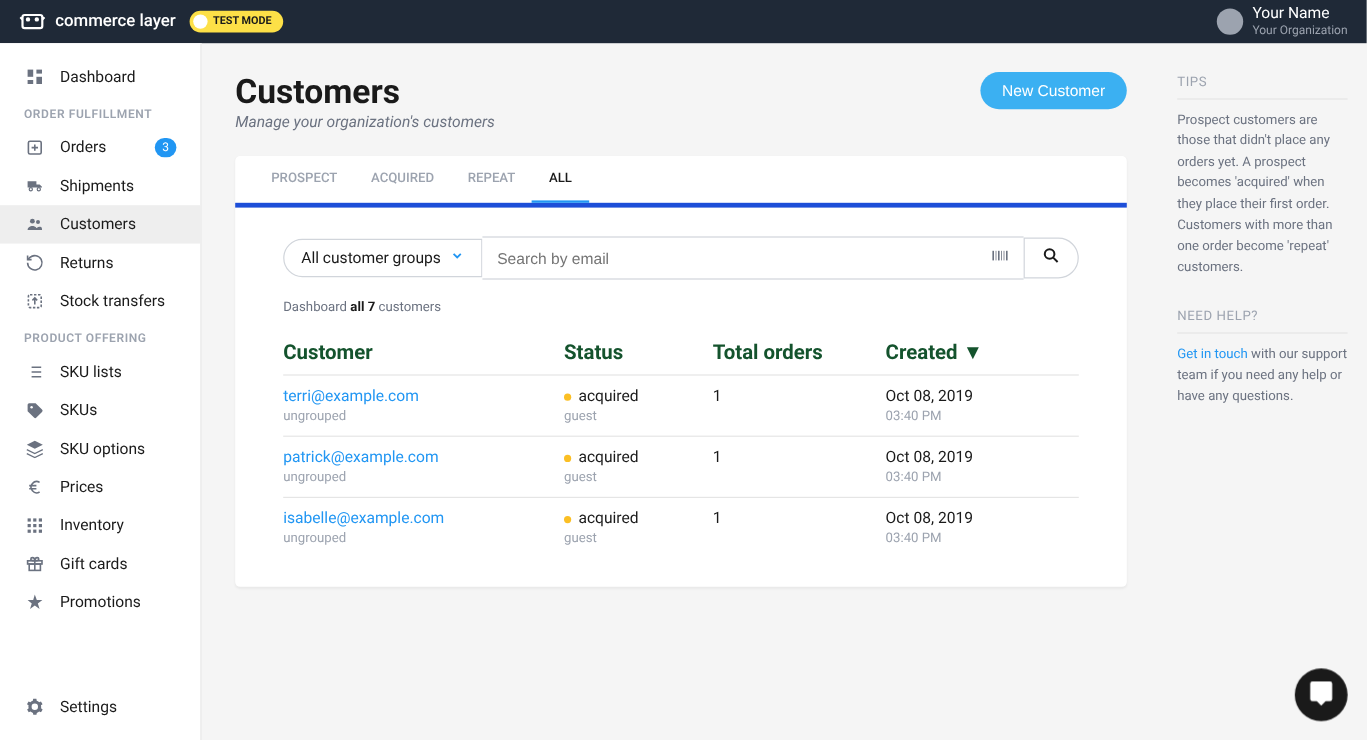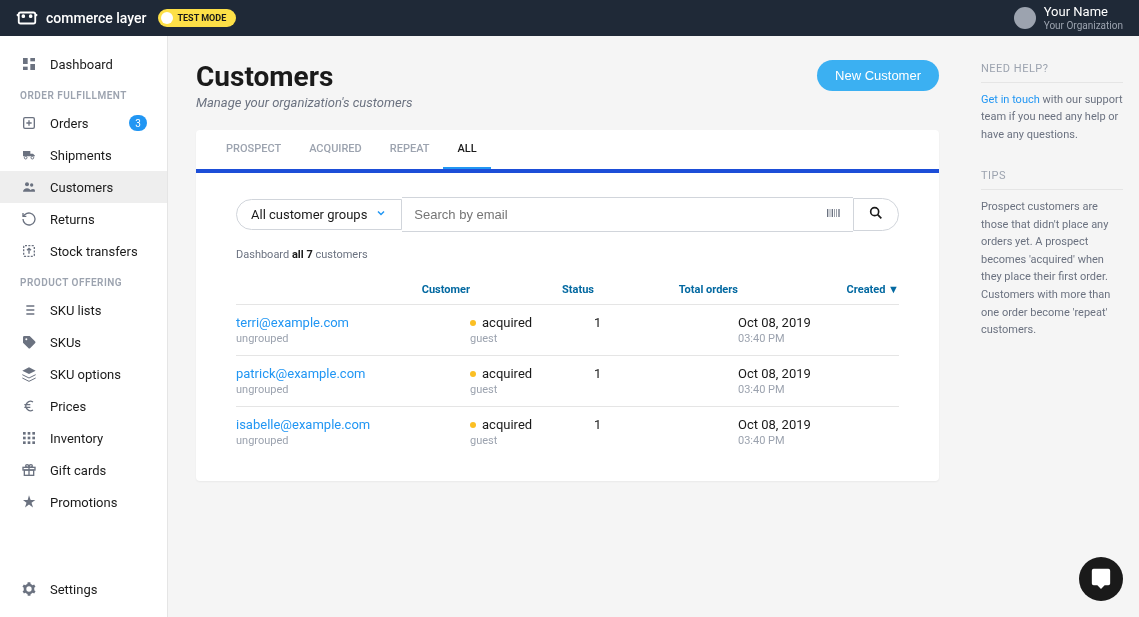--- a/index.html
+++ b/index.html
@@ -50,21 +50,21 @@
     .search-input { border: none; outline: none; flex: 1; font-size: 13px; color: #6b7280; }
     .barcode-icon { color: #6b7280; margin-left: 8px; cursor: pointer; }
     .search-btn { border: 1px solid #d1d5db; border-radius: 0 18px 18px 0; padding: 6px 14px; cursor: pointer; background: #fff; display: flex; align-items: center; }
     
     .displaying { padding: 4px 40px 12px; font-size: 11px; color: #6b7280; }
     .displaying b { color: #1a1a1a; }
     
     
     .table { width: 100%; padding: 0 40px 24px; }
     .table-header { display: flex; border-bottom: 1px solid #e5e5e5; padding: 10px 0 8px; }
-    .th { font-size: 11px; font-weight: 700; color: #0369a1; text-align: right; }
+    .th { font-size: 17px; font-weight: 700; color: #14532d; }
     .col-customer { flex: 0 0 234px; }
     .col-status { flex: 0 0 124px; }
     .col-orders { flex: 0 0 144px; }
     .col-created { flex: 1; }
     .table-row { display: flex; border-bottom: 1px solid #e5e5e5; padding: 10px 0; align-items: flex-start; }
     .table-row:last-child { border-bottom: none; }
     .td { font-size: 13px; }
     .email-link { color: #2196f3; text-decoration: none; cursor: pointer; }
     .sub-text { font-size: 11px; color: #9ca3af; margin-top: 2px; }
     .status { display: flex; align-items: center; gap: 6px; }
@@ -360,28 +360,28 @@
       <div class="sub-text">03:40 PM</div>
     </div>
             </div>
           </div>
       </div>
     </div>
   </div>
 
   <div class="right-panel">
     <div class="right-section">
+      <div class="right-heading">TIPS</div>
+      <div>Prospect customers are those that didn't place any orders yet. A prospect becomes 'acquired' when they place their first order. Customers with more than one order become 'repeat' customers.</div>
+    </div>
+    <div class="right-section">
       <div class="right-heading">NEED HELP?</div>
       <div>
         <span class="link">Get in touch</span><span> with our support team if you need any help or have any questions.</span>
       </div>
-    </div>
-    <div class="right-section">
-      <div class="right-heading">TIPS</div>
-      <div>Prospect customers are those that didn't place any orders yet. A prospect becomes 'acquired' when they place their first order. Customers with more than one order become 'repeat' customers.</div>
     </div>
   </div>
 </div>
 
 <div class="chat-bubble">
   <span><svg width="22" height="22" viewBox="0 0 24 24" fill="#fff">
         <path d="M20 2H4a2 2 0 00-2 2v14a2 2 0 002 2h4l4 4 4-4h4a2 2 0 002-2V4a2 2 0 00-2-2z"></path>
       </svg></span>
 </div>
 

